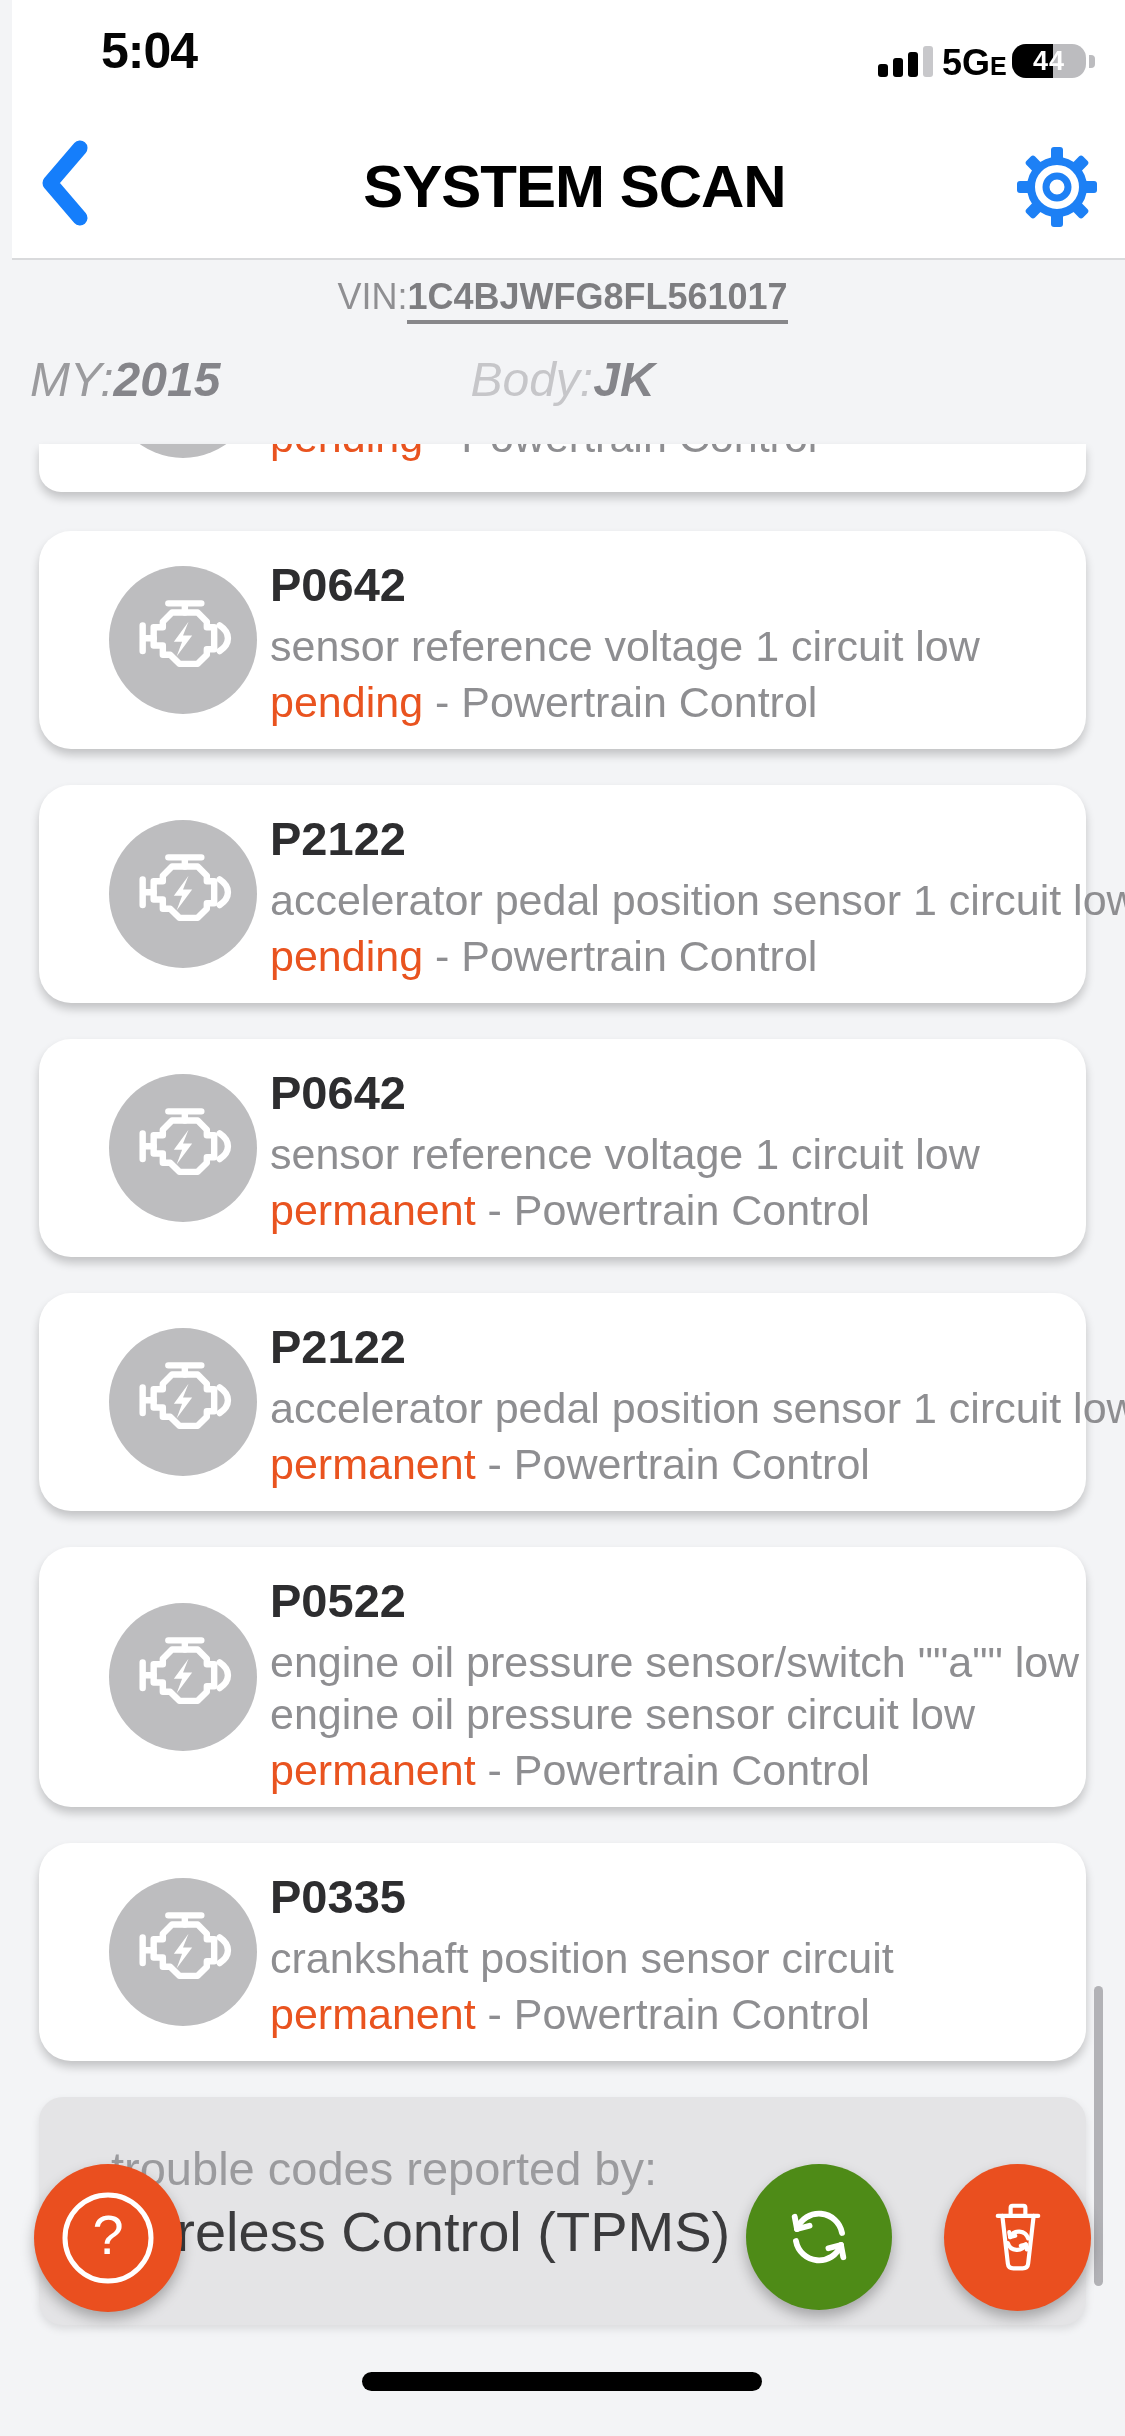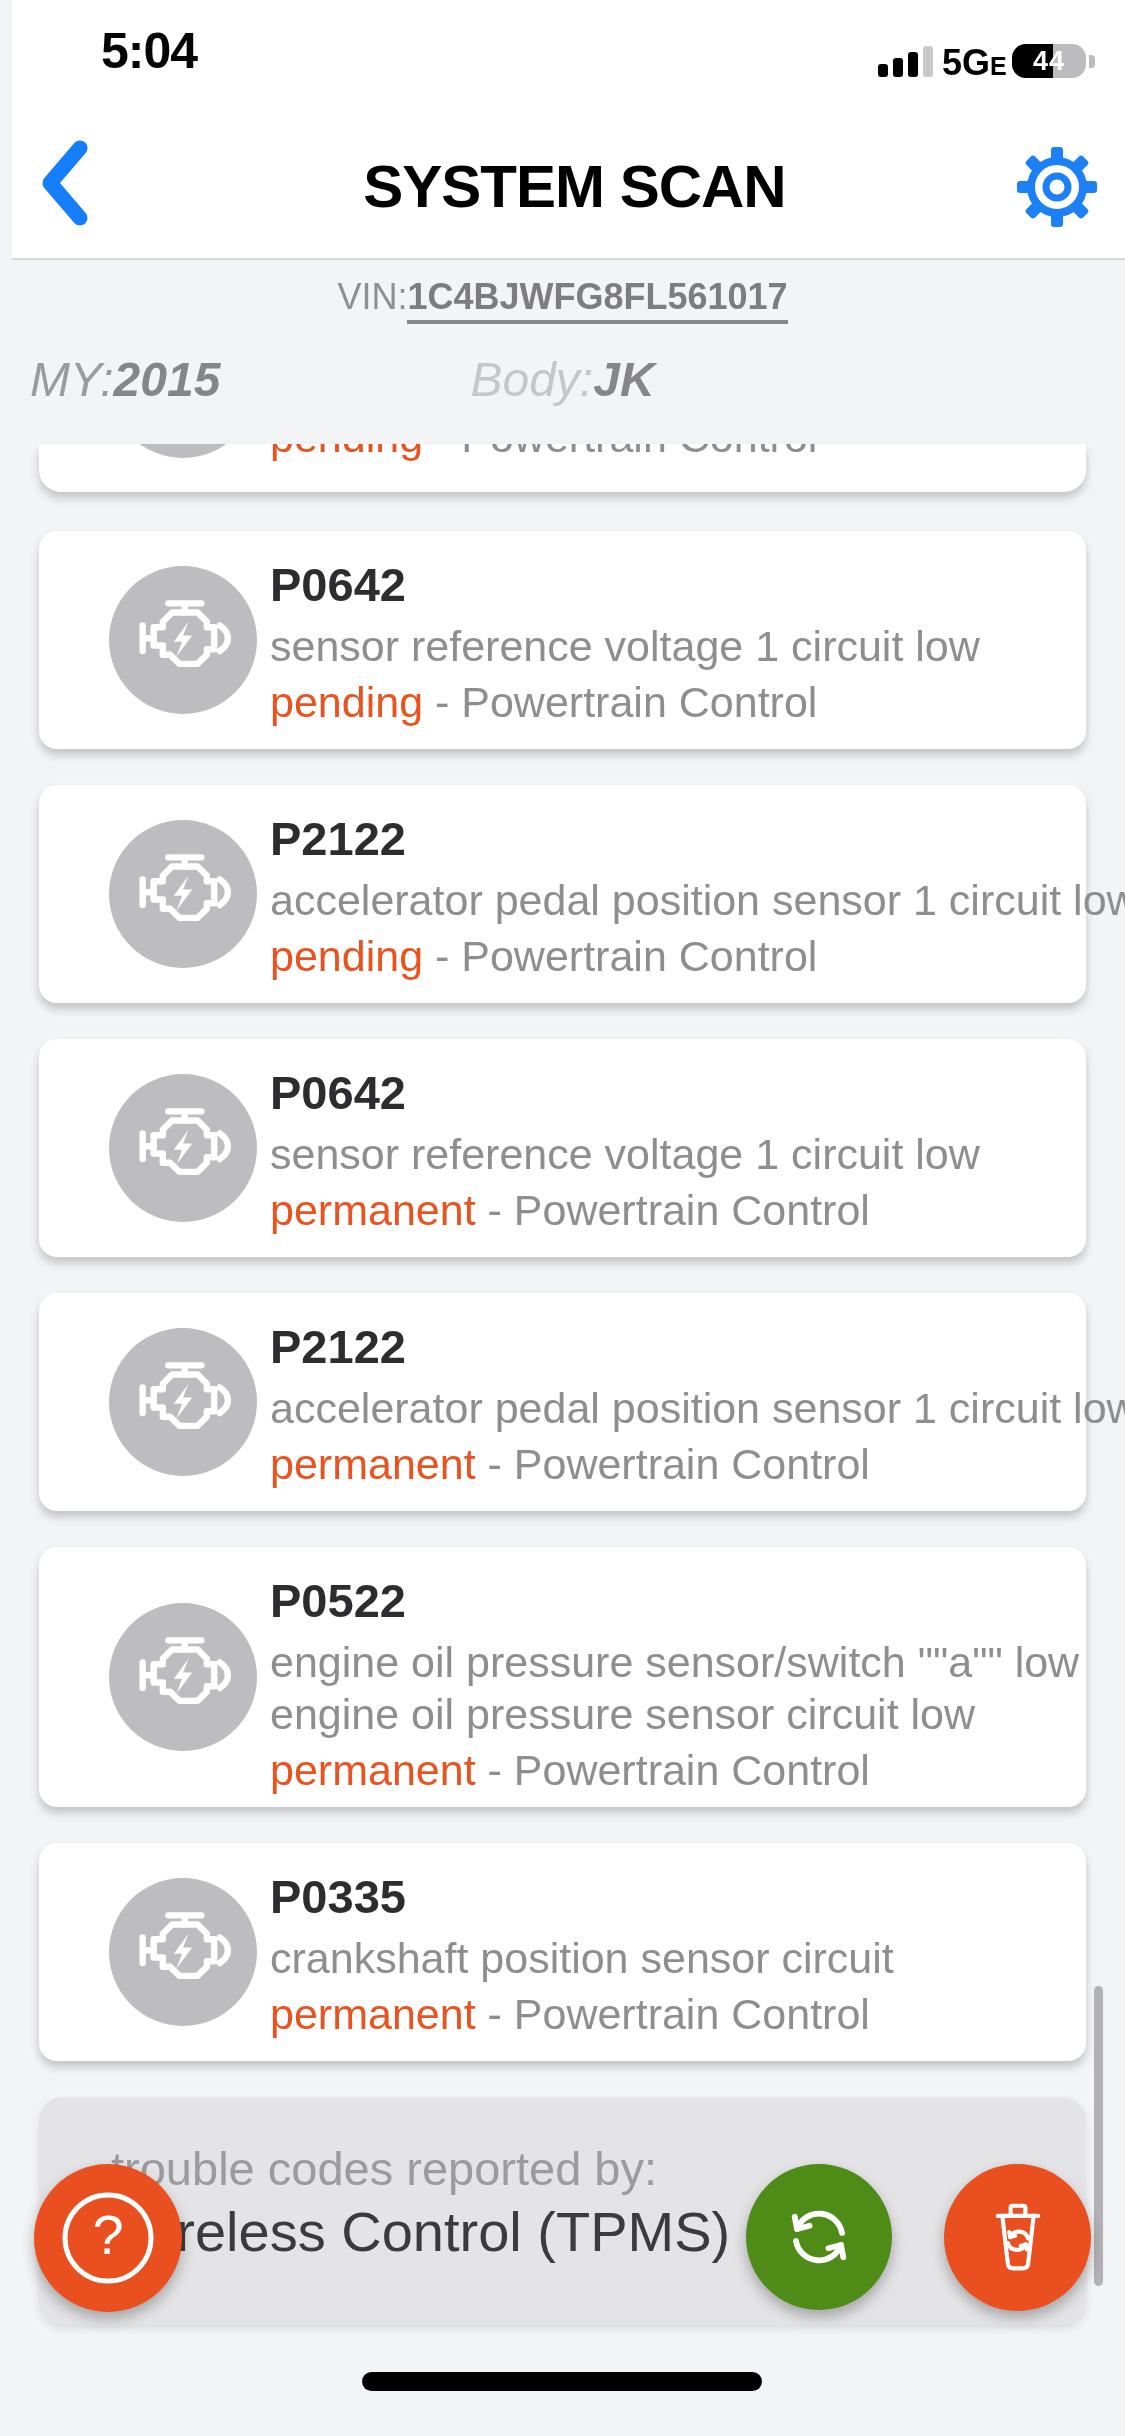--- a/index.html
+++ b/index.html
@@ -27,21 +27,21 @@
   .vinline{position:absolute;left:0;top:276px;width:1125px;text-align:center;font-size:36px;color:#8f8f92;}
   .vinline .vinval{font-weight:700;color:#7d7d80;border-bottom:4px solid #87878a;padding-bottom:3px;}
   .vrow{position:absolute;left:0;top:352px;width:1018px;height:54px;font-size:48px;color:#9b9b9e;font-style:italic;}
   .vrow .lft{position:absolute;left:30px;top:0;}
   .vrow .ctr{position:absolute;left:0;width:1125px;text-align:center;top:0;}
   .vrow .rgt{position:absolute;right:26px;top:0;}
   .vrow b{color:#85858a;font-weight:700;}
   .vrow .dim{color:#c6c6c9;}
   .vrow .unit{color:#a8a8ab;}
   
-  .card{position:absolute;left:39px;width:1047px;height:218px;background:#ffffff;border-radius:18px;box-shadow:0 6px 10px rgba(0,0,0,0.20);}
+  .card{position:absolute;left:39px;width:1047px;height:218px;background:#ffffff;border-radius:32px;box-shadow:0 6px 10px rgba(0,0,0,0.20);}
   .engine-badge{position:absolute;left:70px;top:35px;width:148px;height:148px;border-radius:50%;background:#bdbdbf;display:flex;align-items:center;justify-content:center;}
   .code{position:absolute;left:231px;top:26px;font-size:47px;font-weight:700;color:#2d2d2f;}
   .desc{position:absolute;left:231px;top:91px;font-size:43px;color:#8e8e91;white-space:nowrap;}
   .desc2{position:absolute;left:231px;top:143px;font-size:43px;color:#8e8e91;white-space:nowrap;}
   .status{position:absolute;left:231px;top:147px;font-size:43px;color:#8e8e91;white-space:nowrap;}
   .status .sev{color:#e9531f;}
   .card.tall{height:260px;}
   .card.tall .engine-badge{top:56px;}
   .card.tall .status{top:199px;}
   .card.partial{top:444px;height:48px;border-radius:0 0 22px 22px;overflow:hidden;}

